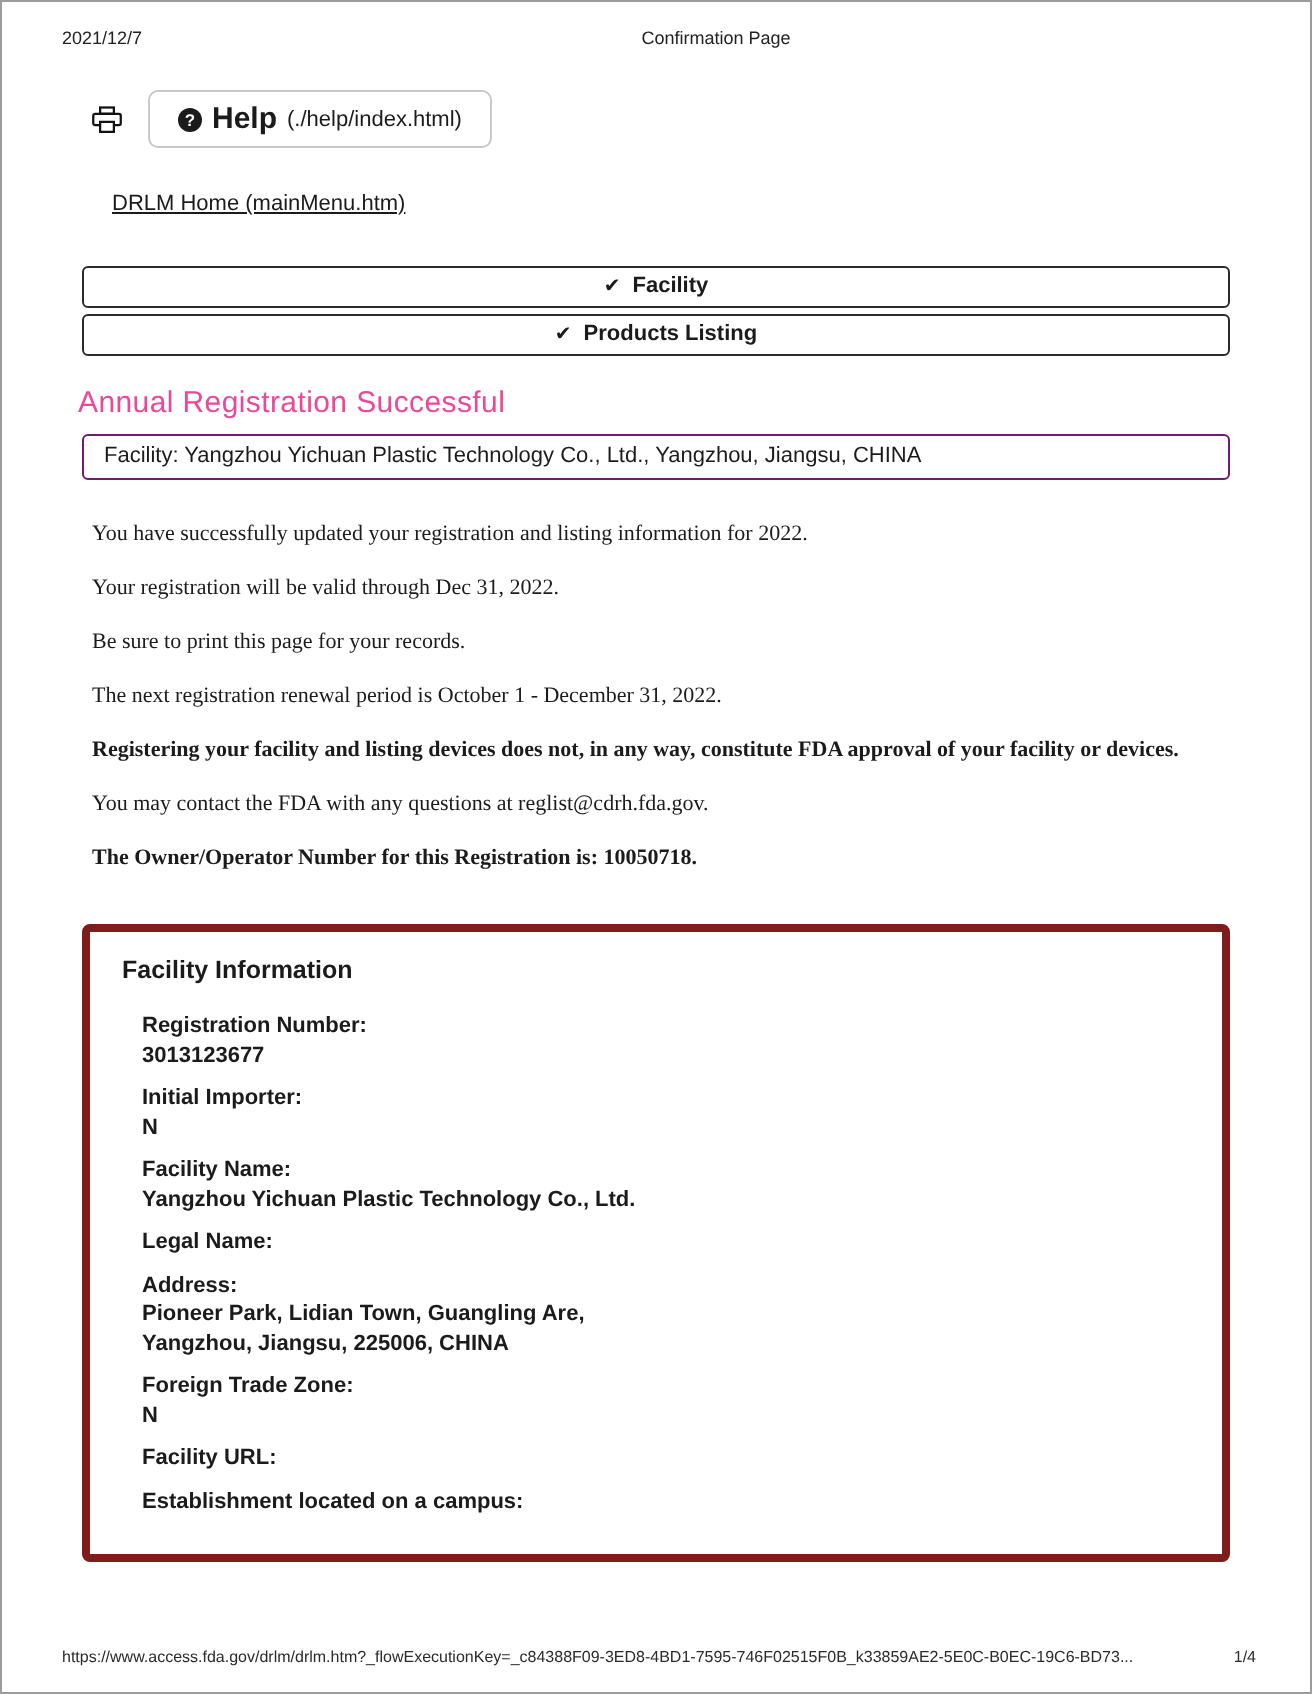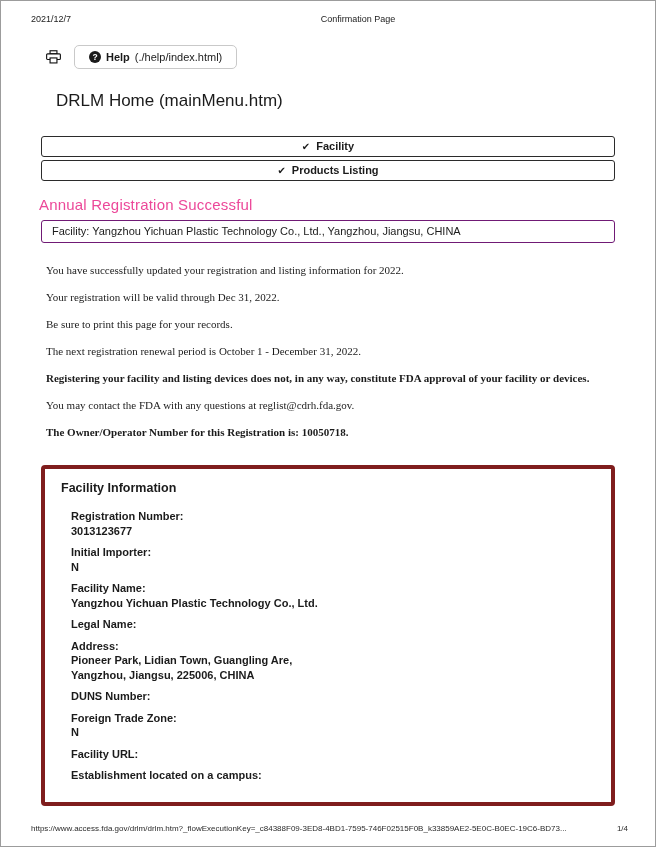--- a/index.html
+++ b/index.html
@@ -52,26 +52,27 @@
     align-items: center;
     justify-content: center;
     width: 12px;
     height: 12px;
     border-radius: 50%;
     background: #1b1b1b;
     color: #fff;
     font-size: 8.5px;
     font-weight: bold;
   }
-  .help-label { font-weight: bold; font-size: 11px; }
+  .help-label { font-weight: bold; font-size: 15px; }
   
   .home-link {
     margin: 22px 0 0 55px;
-    font-size: 17px;
+    font-size: 11px;
     cursor: pointer;
+    text-decoration: underline;
   }
   
   .nav-btns { margin: 25px 40px 0 40px; }
   .nav-btn {
     display: flex;
     align-items: center;
     justify-content: center;
     gap: 6px;
     width: 100%;
     background: #fff;
@@ -217,24 +218,20 @@
     <div class="field">
       <div class="field-label">Legal Name:</div>
 
     </div>
     <div class="field">
       <div class="field-label">Address:</div>
       <div class="field-value">Pioneer Park, Lidian Town, Guangling Are,</div>
       <div class="field-value">Yangzhou, Jiangsu, 225006, CHINA</div>
     </div>
     <div class="field">
-      <div class="field-label">DUNS Number:</div>
-
-    </div>
-    <div class="field">
       <div class="field-label">Foreign Trade Zone:</div>
       <div class="field-value">N</div>
 
     </div>
     <div class="field">
       <div class="field-label">Facility URL:</div>
 
     </div>
     <div class="field">
       <div class="field-label">Establishment located on a campus:</div>

